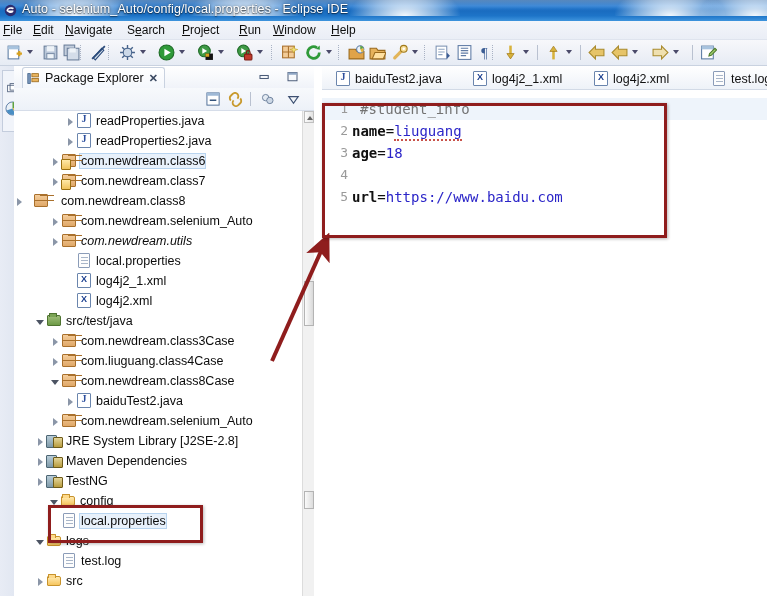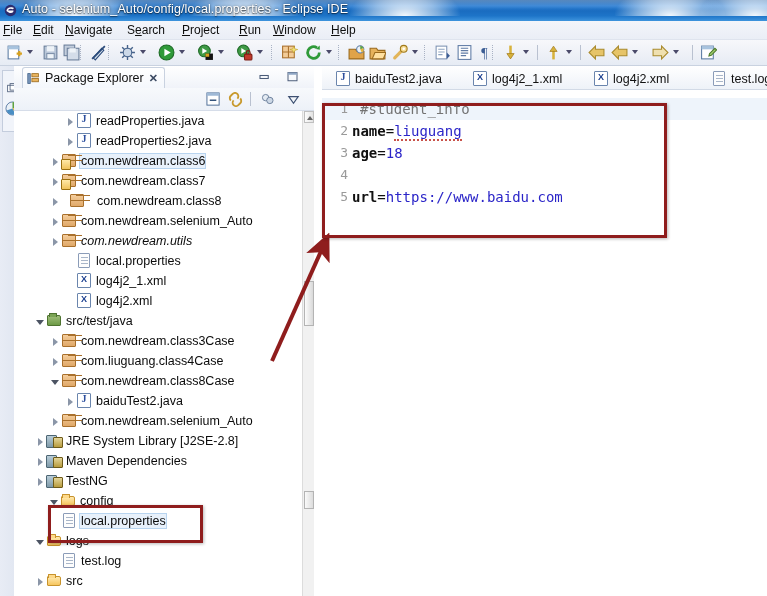--- a/index.html
+++ b/index.html
@@ -461,21 +461,21 @@
         </span>
         <span class="txt">com.newdream.class6</span>
       </div>
       <div class="row" style="top: 60px; padding-left: 36px;">
         <span class="twisty closed"></span>
         <span class="ico">
           <span class="ic-pkg ic-pkg-lock"></span>
         </span>
         <span class="txt">com.newdream.class7</span>
       </div>
-      <div class="row" style="top: 80px; padding-left: 36px; gap: 8px;">
+      <div class="row" style="top: 80px;  gap: 8px;">
         <span class="twisty closed"></span>
         <span class="ico">
           <span class="ic-pkg"></span>
         </span>
         <span class="txt">com.newdream.class8</span>
       </div>
       <div class="row" style="top: 100px; padding-left: 36px;">
         <span class="twisty closed"></span>
         <span class="ico">
           <span class="ic-pkg"></span>

